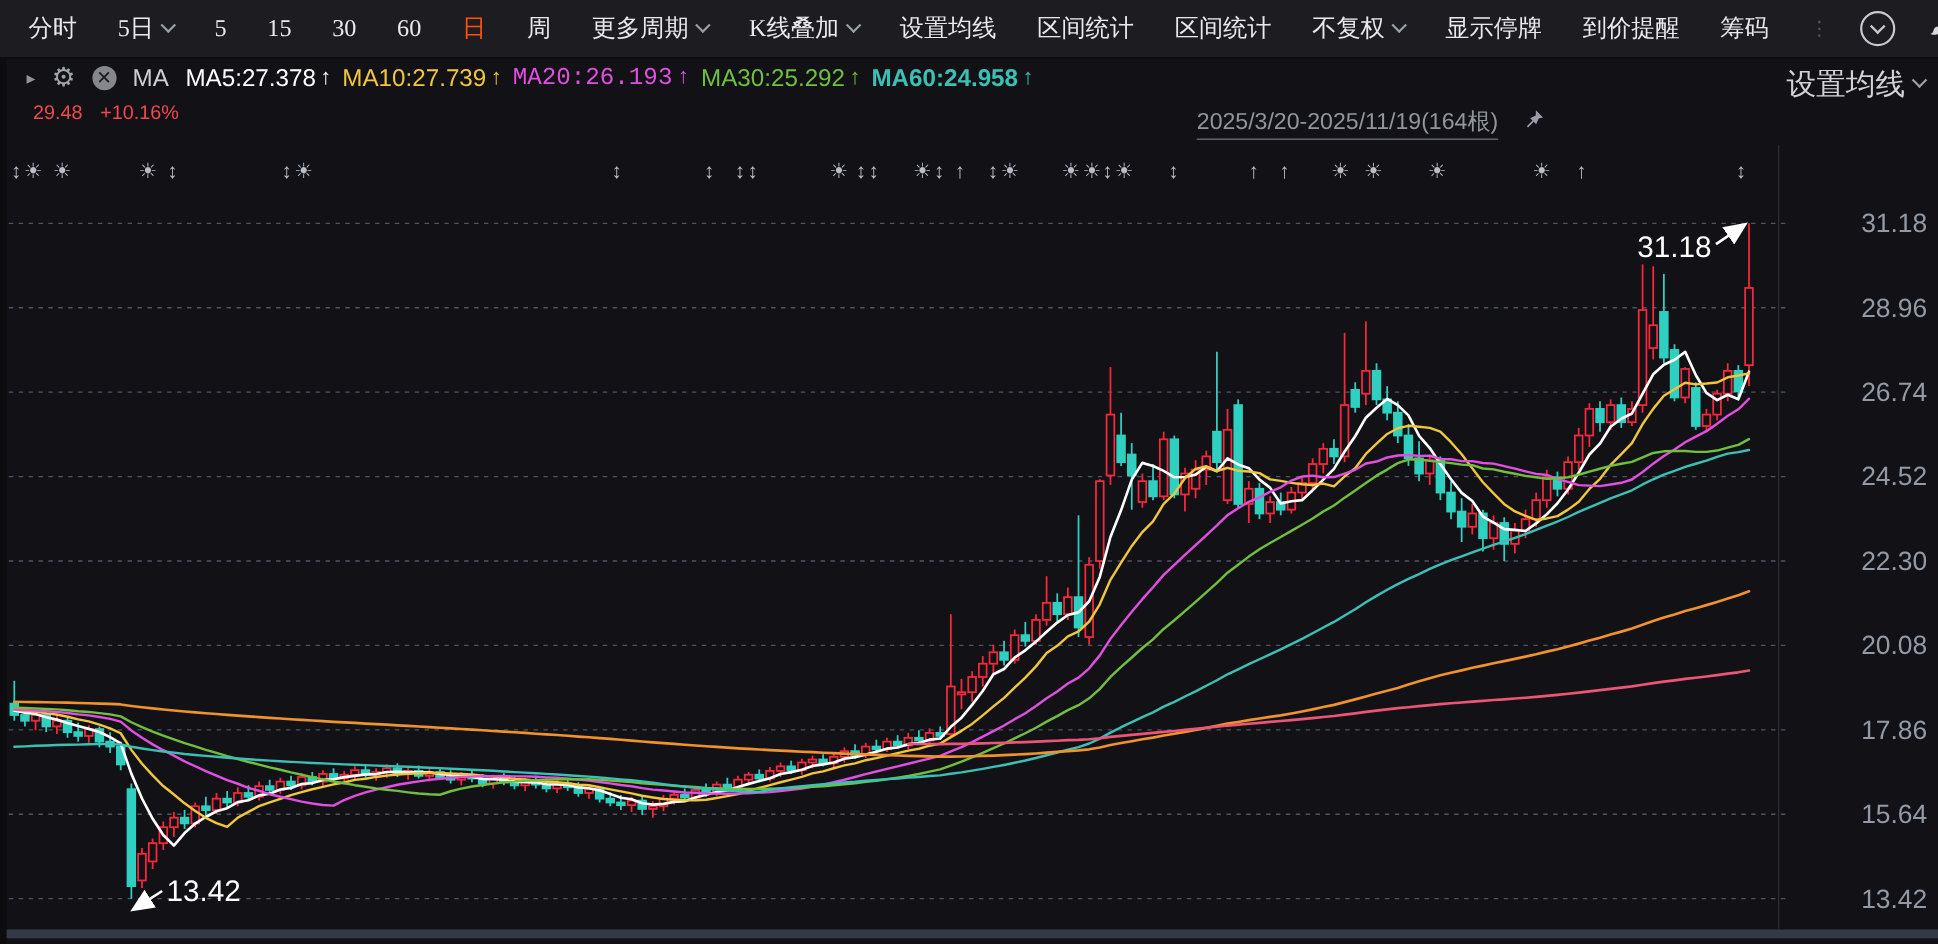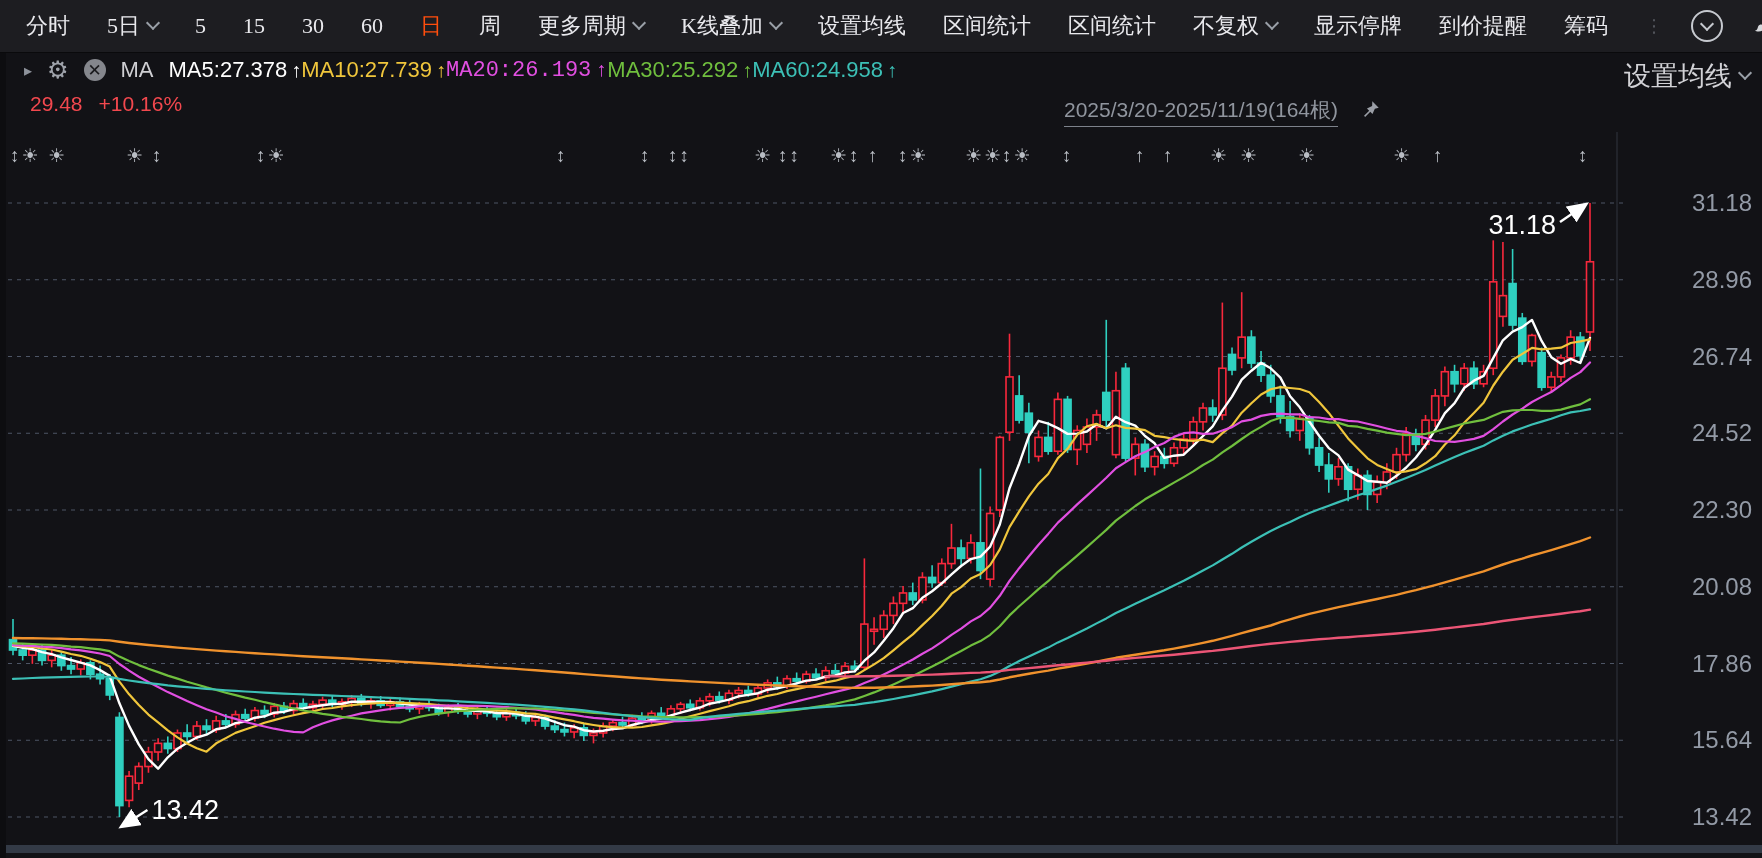--- a/index.html
+++ b/index.html
@@ -20,28 +20,28 @@
              display:flex;align-items:center;justify-content:center;}
   .circle-ic .chev{margin:0;top:-2px;border-color:#c6c9cf;}
   
   .legend{position:absolute;top:56px;left:28px;display:flex;align-items:center;
           gap:15px;font-size:22px;color:#d8d8dc;z-index:5;white-space:nowrap;}
   .tri{color:#8e939c;font-size:16px;margin-left:-4px;}
   .gear{color:#9fa3ab;font-size:24px;}
   .closedot{width:22px;height:22px;border-radius:50%;background:#85878d;color:#1b1b1e;
             font-size:17px;font-weight:bold;display:flex;align-items:center;
             justify-content:center;line-height:1;}
-  .ma-group{display:flex;align-items:center;}
+  .ma-group{display:flex;align-items:center;gap:10px;}
   .ma-item{display:flex;align-items:center;gap:4px;}
   .settings{position:absolute;top:58px;right:12px;font-size:27px;color:#d2d2d6;
             display:flex;align-items:center;z-index:5;}
   
-  .price-row{position:absolute;top:92px;left:30px;font-size:21px;color:#f2484e;
+  .price-row{position:absolute;top:92px;left:30px;font-size:18px;color:#f2484e;
              display:flex;gap:16px;z-index:5;}
-  .range-wrap{position:absolute;top:96px;left:1064px;display:flex;align-items:center;
+  .range-wrap{position:absolute;top:96px;left:1088px;display:flex;align-items:center;
               gap:21px;z-index:5;}
   .range{font-size:21px;color:#90959e;border-bottom:1px solid #7d828b;padding-bottom:2px;}
   
   #chart{position:absolute;left:0;top:0;z-index:1;}
   .hstrip{position:absolute;left:0;right:0;top:845px;height:8px;background:#333a46;z-index:2;}
   .edge{position:absolute;left:0;top:52px;bottom:0;width:6px;background:#0d0d10;z-index:2;}
 </style>
 </head>
 <body>
 
@@ -133,21 +133,21 @@
         <span style="font-size:20px">↑</span>
       </span>
       <span class="ma-item" style="color: rgb(225, 79, 225); font-family: Liberation Mono, monospace;">
         <span>MA20:26.193</span>
         <span style="font-size:20px">↑</span>
       </span>
       <span class="ma-item" style="color: rgb(112, 191, 62);">
         <span>MA30:25.292</span>
         <span style="font-size:20px">↑</span>
       </span>
-      <span class="ma-item" style="color: rgb(60, 192, 182);">
+      <span class="ma-item" style="color: rgb(60, 192, 182); font-weight: bold;">
         <span>MA60:24.958</span>
         <span style="font-size:20px">↑</span>
       </span>
     </span>
 </div>
 
 <div class="settings">
   <span>设置均线</span>
     <span class="chev"></span>
 </div>

